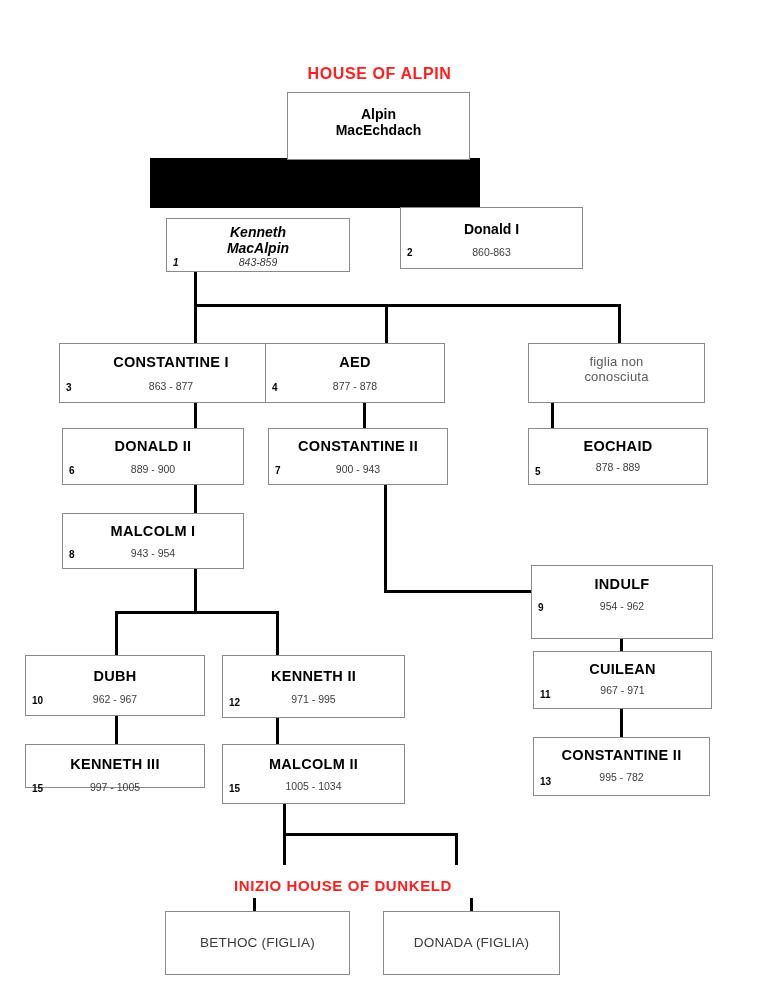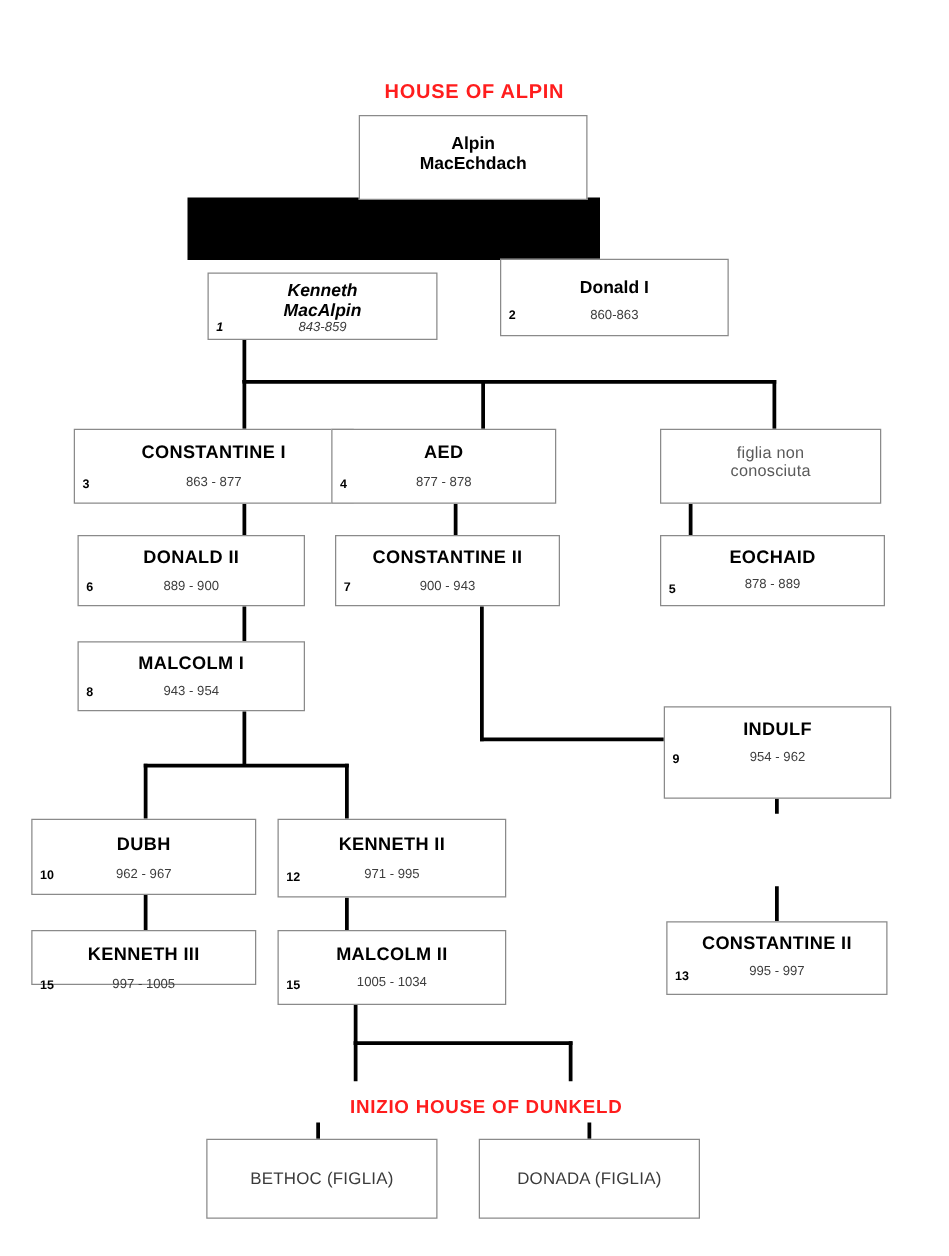--- a/index.html
+++ b/index.html
@@ -28,21 +28,20 @@
     white-space: nowrap;
   }
   #title-main {
     left: 0; top: 25px; width: 759px;
     font-size: 16px;
     margin-top: 40px;
   }
   #title-dunkeld {
     left: 0; top: 877px; width: 686px;
     font-size: 15px;
-    margin-left: 46px;
   }
   .node {
     position: absolute;
     box-sizing: border-box;
     background: #ffffff;
     border: 1px solid #8a8a8a;
     z-index: 3;
   }
   .node .nm {
     position: absolute;
@@ -218,36 +217,41 @@
     <div class="yr" style="top:37px;">962 - 967</div>
     <div class="idx" style="top:39px;">10</div>
   </div>
 
   <div class="node n-caps" style="left:222px; top:655px; width:183px; height:63px;">
     <div class="nm" style="top:12px;">KENNETH II</div>
     <div class="yr" style="top:37px;">971 - 995</div>
     <div class="idx" style="top:41px;">12</div>
   </div>
 
+  <div class="node n-caps" style="left:533px; top:651px; width:179px; height:58px;">
+    <div class="nm" style="top:9px;">CUILEAN</div>
+    <div class="yr" style="top:32px;">967 - 971</div>
+    <div class="idx" style="top:37px;">11</div>
+  </div>
 
   <div class="node n-caps" style="left:25px; top:744px; width:180px; height:44px;">
     <div class="nm" style="top:11px;">KENNETH III</div>
     <div class="yr" style="top:36px;">997 - 1005</div>
     <div class="idx" style="top:38px;">15</div>
   </div>
 
   <div class="node n-caps" style="left:222px; top:744px; width:183px; height:60px;">
     <div class="nm" style="top:11px;">MALCOLM II</div>
     <div class="yr" style="top:35px;">1005 - 1034</div>
     <div class="idx" style="top:38px;">15</div>
   </div>
 
   <div class="node n-caps" style="left:533px; top:737px; width:177px; height:59px;">
     <div class="nm" style="top:9px;">CONSTANTINE II</div>
-    <div class="yr" style="top:33px;">995 - 997</div>
+    <div class="yr" style="top:33px;">995 - 782</div>
     <div class="idx" style="top:38px;">13</div>
   </div>
 
   <div class="node n-daughter" style="left:383px; top:911px; width:177px; height:64px;">
     <div class="nm" style="top:23px;">DONADA (FIGLIA)</div>
   </div>
 
   <div class="node n-daughter" style="left:165px; top:911px; width:185px; height:64px;">
     <div class="nm" style="top:23px;">BETHOC (FIGLIA)</div>
   </div>

